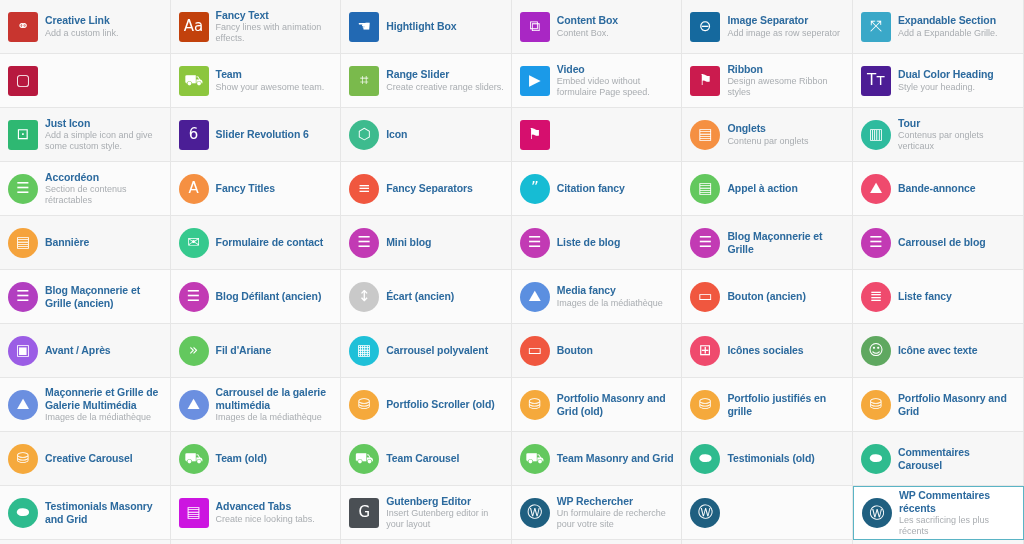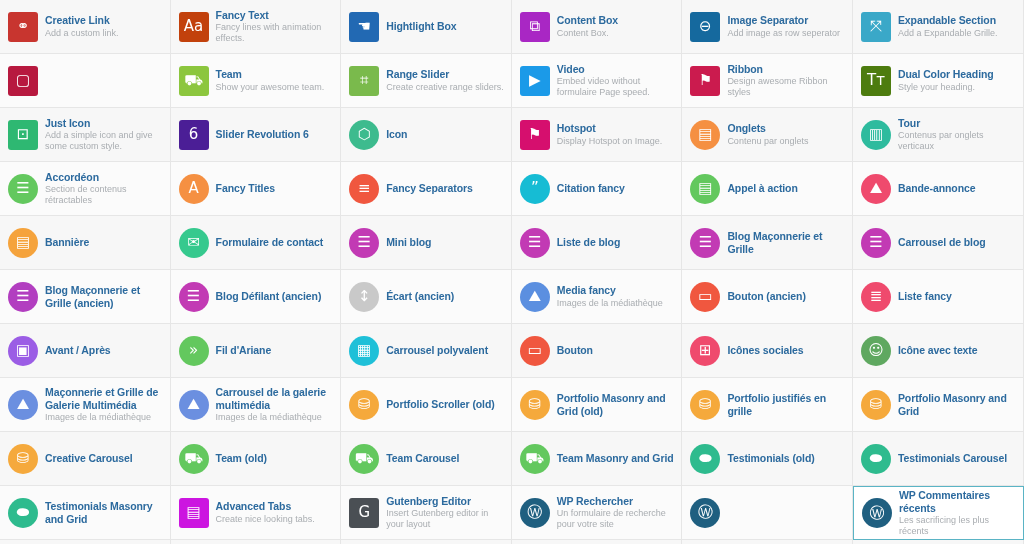--- a/index.html
+++ b/index.html
@@ -130,21 +130,21 @@
       </div>
     </div>
     <div class="cell alt">
       <div class="ico sq" style="background: rgb(203, 27, 78);">⚑</div>
       <div class="txt">
         <div class="ttl">Ribbon</div>
         <div class="sub">Design awesome Ribbon styles</div>
       </div>
     </div>
     <div class="cell alt">
-      <div class="ico sq" style="background: #4d7c0f;">Tᴛ</div>
+      <div class="ico sq" style="background: #4c1d95;">Tᴛ</div>
       <div class="txt">
         <div class="ttl">Dual Color Heading</div>
         <div class="sub">Style your heading.</div>
       </div>
     </div>
     <div class="cell">
       <div class="ico sq" style="background: rgb(46, 184, 114);">⊡</div>
       <div class="txt">
         <div class="ttl">Just Icon</div>
         <div class="sub">Add a simple icon and give some custom style.</div>
@@ -157,24 +157,20 @@
       </div>
     </div>
     <div class="cell">
       <div class="ico rd" style="background: rgb(61, 187, 142);">⬡</div>
       <div class="txt">
         <div class="ttl">Icon</div>
       </div>
     </div>
     <div class="cell">
       <div class="ico sq" style="background: rgb(214, 15, 110);">⚑</div>
-      <div class="txt">
-        <div class="ttl">Hotspot</div>
-        <div class="sub">Display Hotspot on Image.</div>
-      </div>
     </div>
     <div class="cell">
       <div class="ico rd" style="background: rgb(245, 144, 66);">▤</div>
       <div class="txt">
         <div class="ttl">Onglets</div>
         <div class="sub">Contenu par onglets</div>
       </div>
     </div>
     <div class="cell">
       <div class="ico rd" style="background: rgb(46, 187, 158);">▥</div>
@@ -393,21 +389,21 @@
     </div>
     <div class="cell">
       <div class="ico rd" style="background: rgb(46, 187, 142);">⬬</div>
       <div class="txt">
         <div class="ttl">Testimonials (old)</div>
       </div>
     </div>
     <div class="cell">
       <div class="ico rd" style="background: rgb(46, 187, 142);">⬬</div>
       <div class="txt">
-        <div class="ttl">Testimonials Carousel</div>
+        <div class="ttl">Commentaires Carousel</div>
       </div>
     </div>
     <div class="cell alt">
       <div class="ico rd" style="background: rgb(46, 187, 142);">⬬</div>
       <div class="txt">
         <div class="ttl">Testimonials Masonry and Grid</div>
       </div>
     </div>
     <div class="cell alt">
       <div class="ico sq" style="background: rgb(204, 21, 224);">▤</div>

